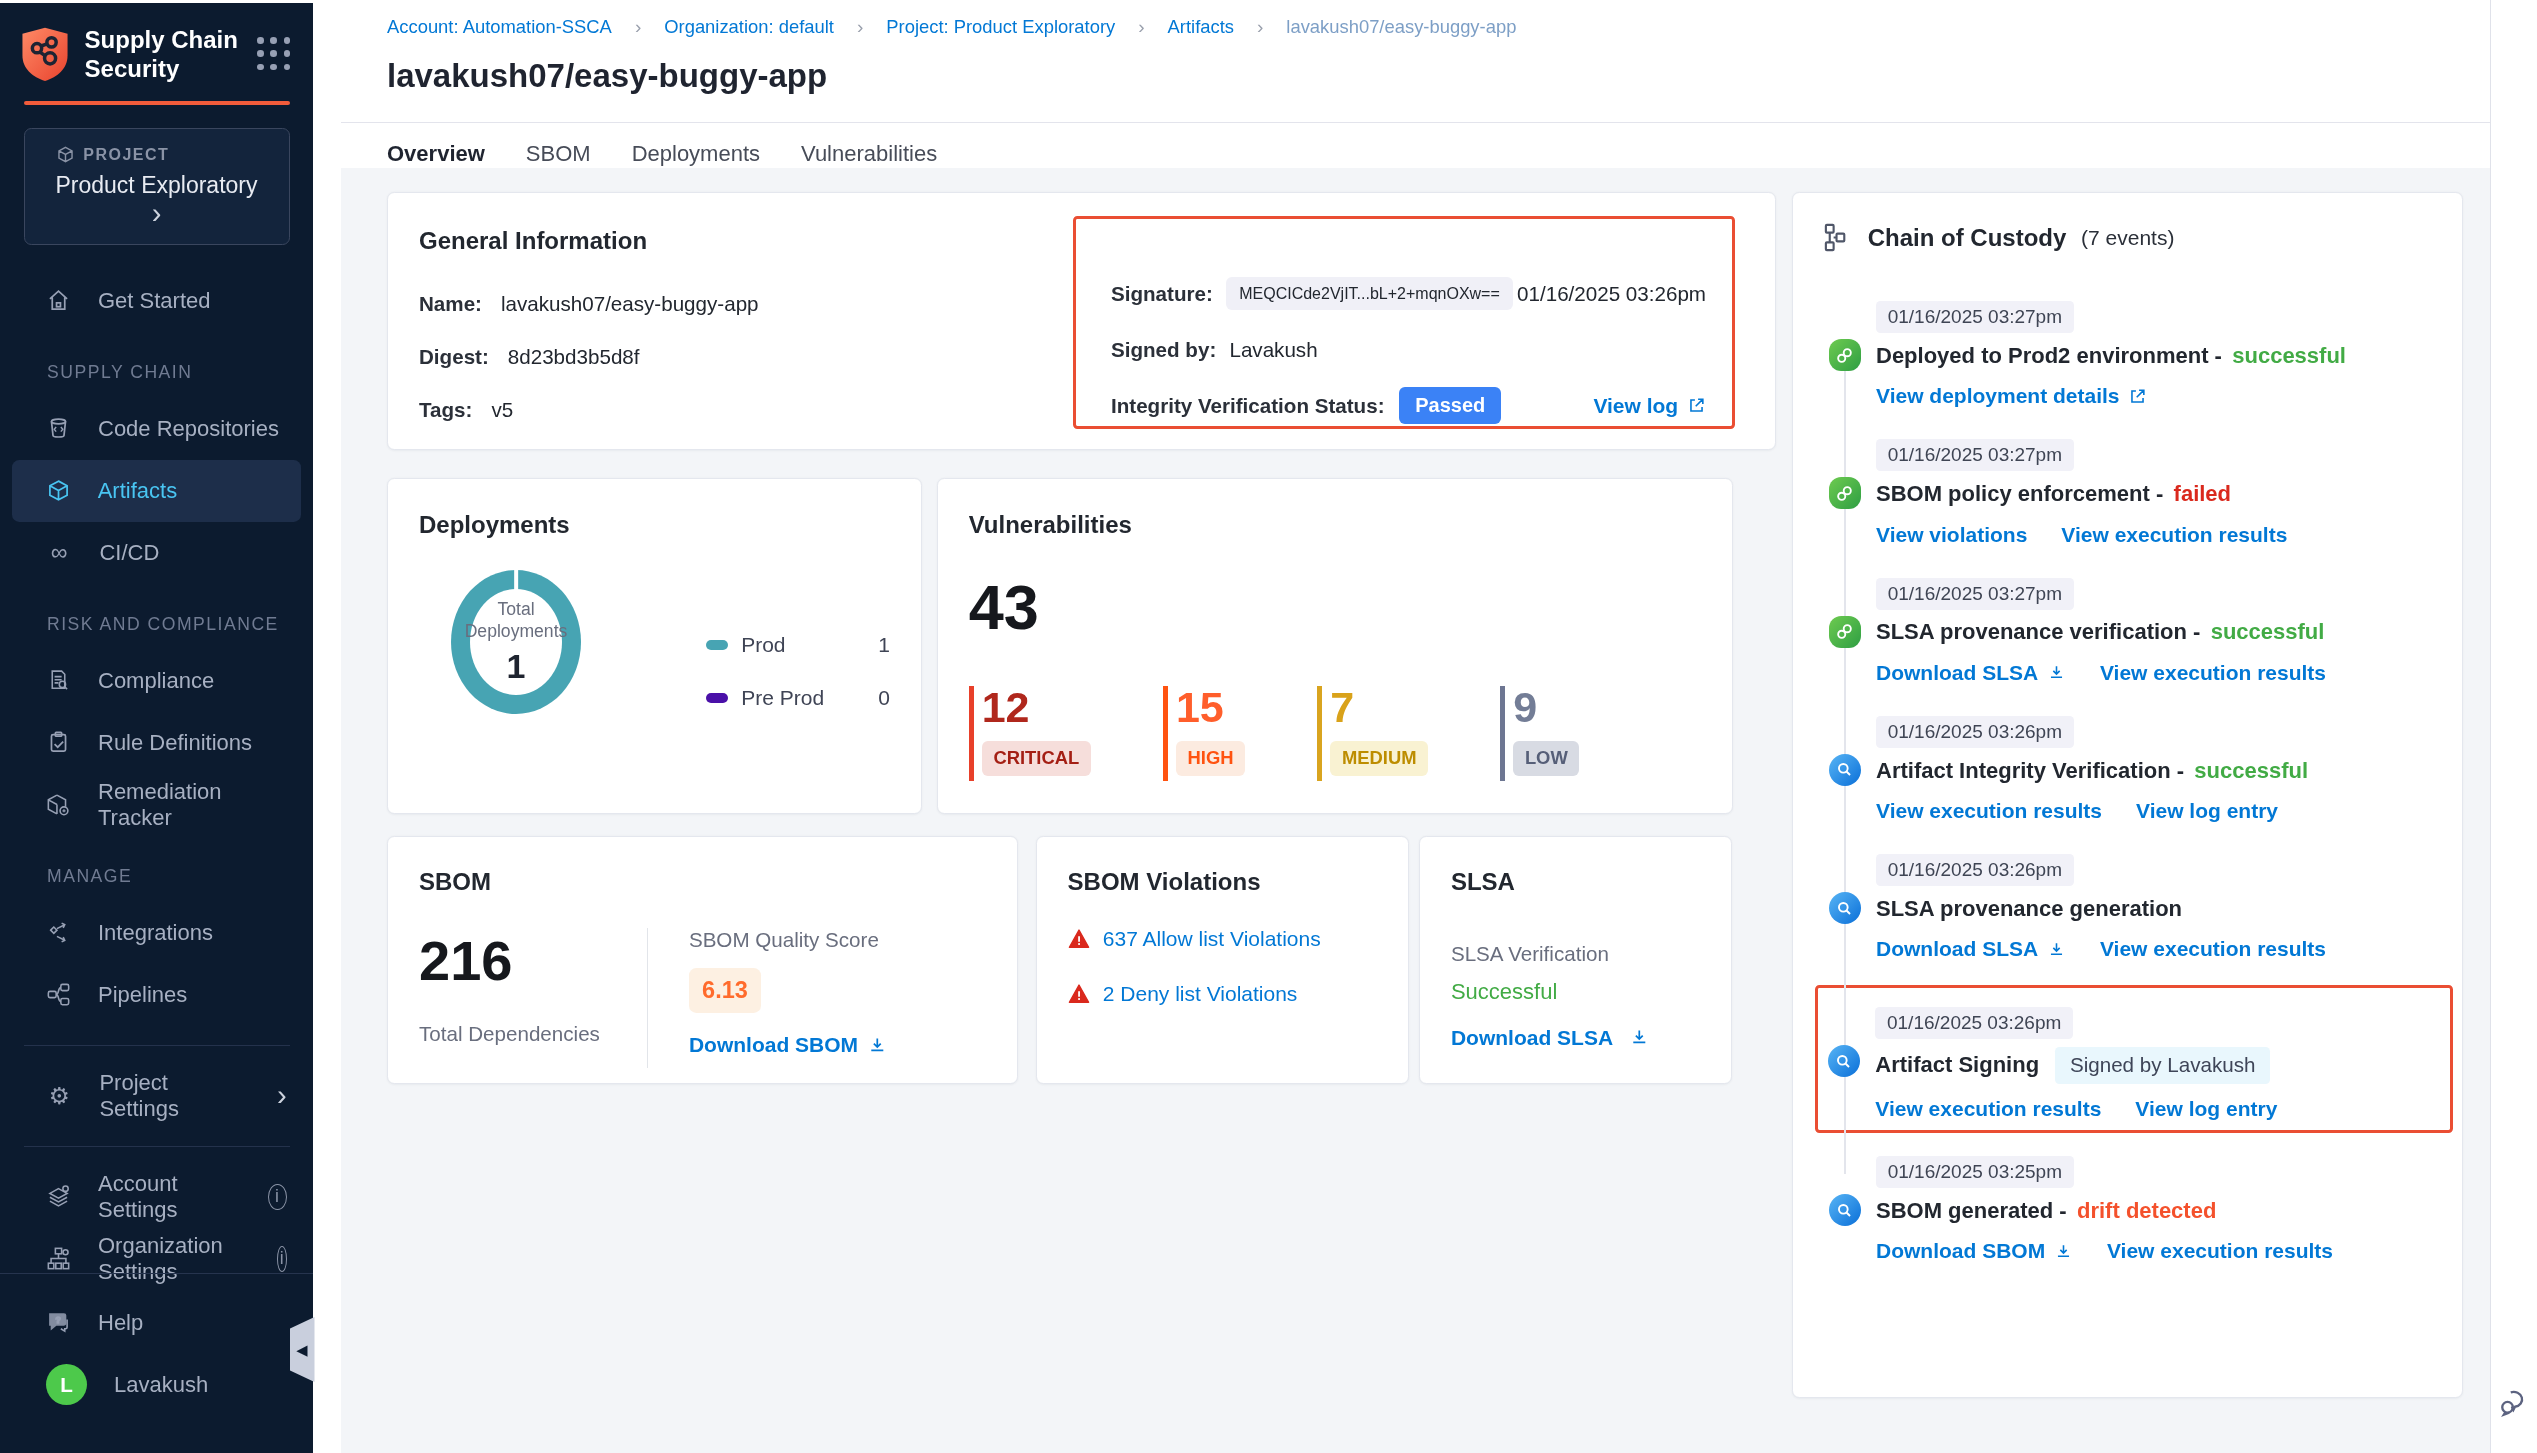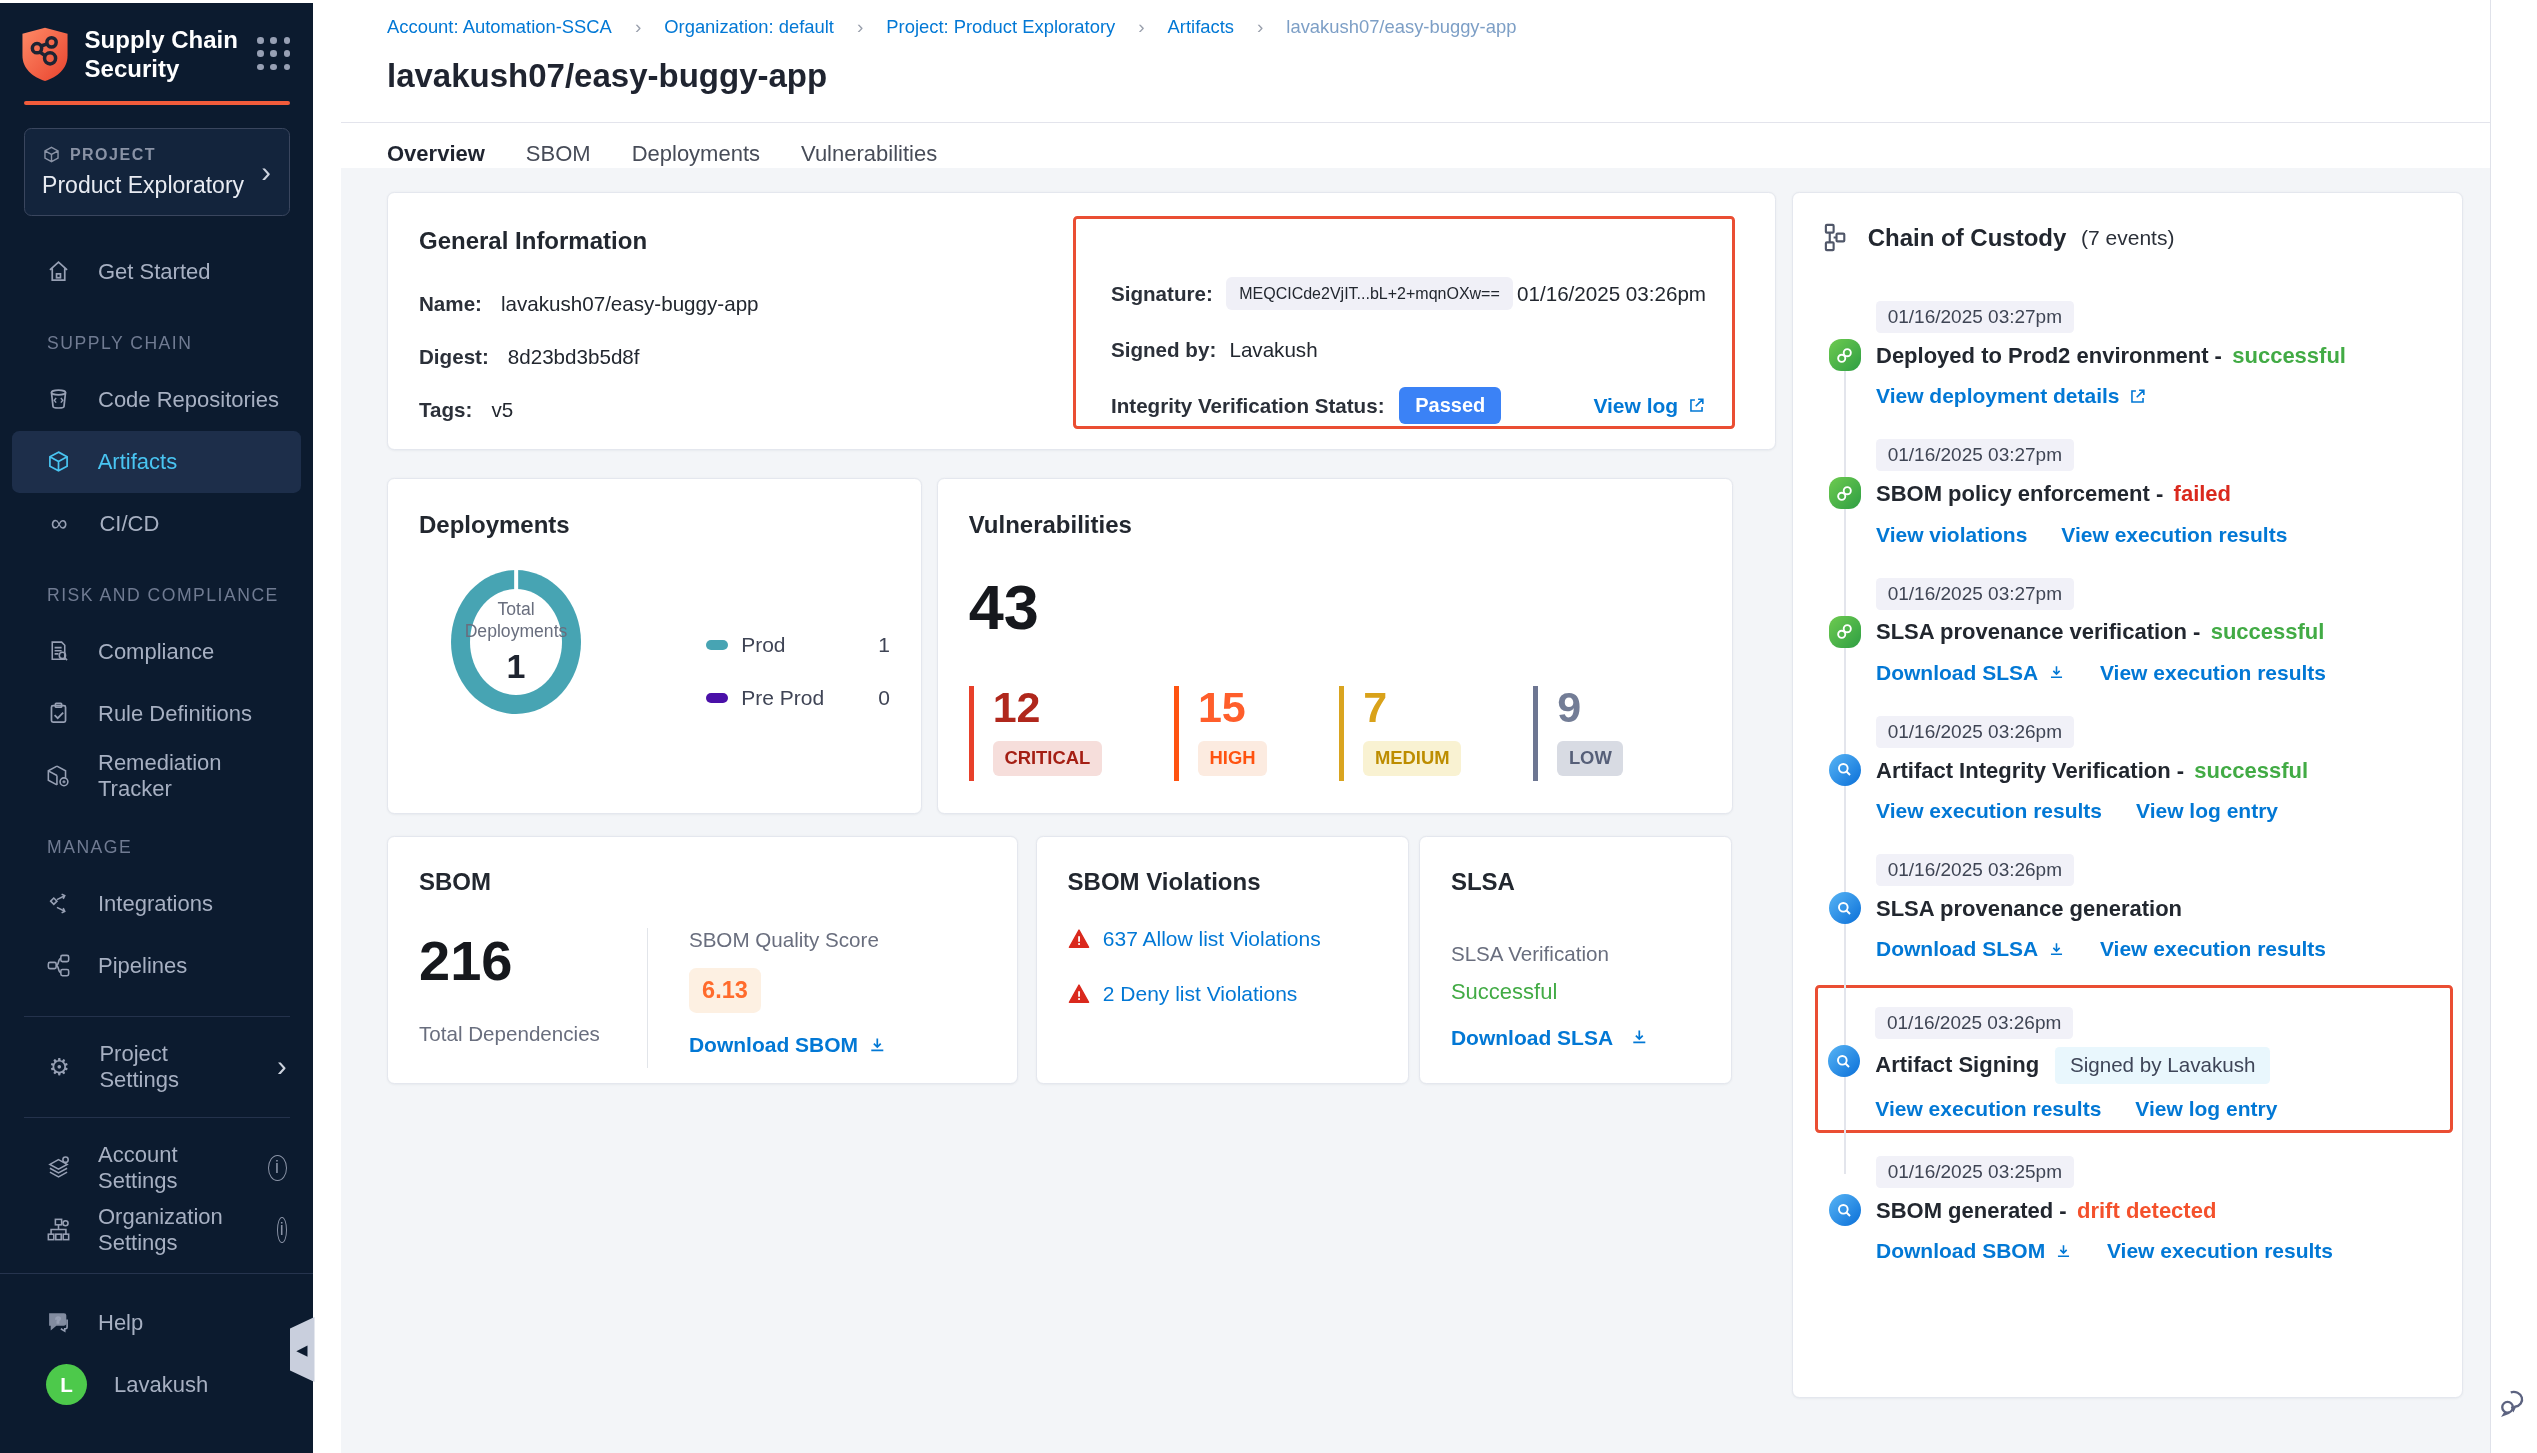--- a/index.html
+++ b/index.html
@@ -8,21 +8,21 @@
   .app { position:relative; width:2538px; height:1454px; }
 
   
   .sidebar { position:absolute; left:0; top:3px; width:313px; height:100%; background:#0c1b2f; color:#a7b0c2; }
   .logo-row { display:flex; align-items:center; padding:22px 22px 17.6px 20.6px; }
   .logo-shield { width:48px; height:56px; flex:none; }
   .logo-name { margin-left:16px; color:#fff; font-size:24px; font-weight:700; line-height:29px; flex:1; }
   .grid-icon { width:34px; height:34px; display:grid; grid-template-columns:repeat(3,1fr); gap:5.9px; cursor:pointer; }
   .grid-icon i { width:6.6px; height:6.6px; border-radius:50%; background:#97a0b4; }
   .logo-underline { height:4.4px; background:#f25c3b; margin:0 23.5px; border-radius:2.2px; }
-  .project-box { margin:23.5px 23.5px 0 23.5px; border:1.5px solid #3a465e; background:#13243c; border-radius:7.3px; padding:16px 17.6px; display:flex; align-items:center; cursor:pointer; }
+  .project-box { margin:23.5px 23.5px 0 23.5px; border:1.5px solid #3a465e; background:#13243c; border-radius:7.3px; padding:16px 17.6px; display:flex; align-items:center; cursor:pointer;flex-direction:column; }
   .project-meta { flex:1; }
   .project-label { display:flex; align-items:center; gap:8.8px; color:#8a93a6; font-size:16px; font-weight:700; letter-spacing:1.5px; }
   .project-name { color:#e8ebf2; font-size:23px; margin-top:7.3px; }
   .chev { color:#cdd3de; font-size:29px; line-height:1; }
   nav { margin-top:25px; }
   .nav-item { display:flex; align-items:center; height:62px; padding:0 26.4px 0 46px; gap:27px; font-size:22px; color:#a7b0c2; cursor:pointer; }
   .nav-item svg, .nav-item .glyph { flex:none; color:#97a0b4; }
   .glyph { font-size:23.5px; width:26.4px; text-align:center; }
   .nav-item.active { background:#1d2e4a; color:#49c5f2; border-radius:7.3px; margin:0 11.7px; padding:0 14.7px 0 34px; }
   .nav-item.active svg { color:#49c5f2; }
@@ -79,21 +79,21 @@
   .donut-label { font-size:17.6px; color:#696e7e; text-align:center; line-height:22px; width:103px; }
   .donut-total { font-size:34px; font-weight:700; color:#1f2430; margin-top:4.4px; }
   .legend { margin:94px 0 0 125px; flex:1; }
   .legend-row { display:flex; align-items:center; width:184px; margin-bottom:29px; font-size:21px; color:#3f4455; }
   .dash { width:22px; height:9.5px; border-radius:5.1px; margin-right:13.2px; flex:none; }
   .legend-val { margin-left:auto; color:#3f4455; }
 
   .vuln-card { width:796px; height:336px; padding:32px 31px; }
   .vuln-total { font-size:63px; font-weight:700; color:#16181d; margin-top:32px; }
   .sev-row { display:flex; gap:72px; margin-top:43px; }
-  .sev { border-left:5.1px solid; padding-left:19px; height:95px; }
+  .sev { border-left:5.1px solid; padding-left:8px; height:95px; }
   .sev-num { font-size:43px; font-weight:700; line-height:1; }
   .sev-badge { display:inline-block; margin-top:11.7px; font-size:18.4px; font-weight:700; padding:6.6px 11.7px; border-radius:5.9px; }
   .sev-critical { border-color:#e8402a; } .sev-critical .sev-num{color:#b0271c;} .sev-critical .sev-badge{background:#f6dedb;color:#a41f14;}
   .sev-high { border-color:#ff5310; } .sev-high .sev-num{color:#ff5e2b;} .sev-high .sev-badge{background:#fcebe0;color:#ff5310;}
   .sev-medium { border-color:#d9a41f; } .sev-medium .sev-num{color:#d9a21a;} .sev-medium .sev-badge{background:#f9f2d2;color:#bd8d00;}
   .sev-low { border-color:#6d7692; } .sev-low .sev-num{color:#737d96;} .sev-low .sev-badge{background:#d8dbe3;color:#565f78;}
 
   .row3 { display:flex; margin-top:22px; }
   .sbom-card { width:631px; height:248px; padding:31px; }
   .sbom-body { display:flex; margin-top:32px; }

